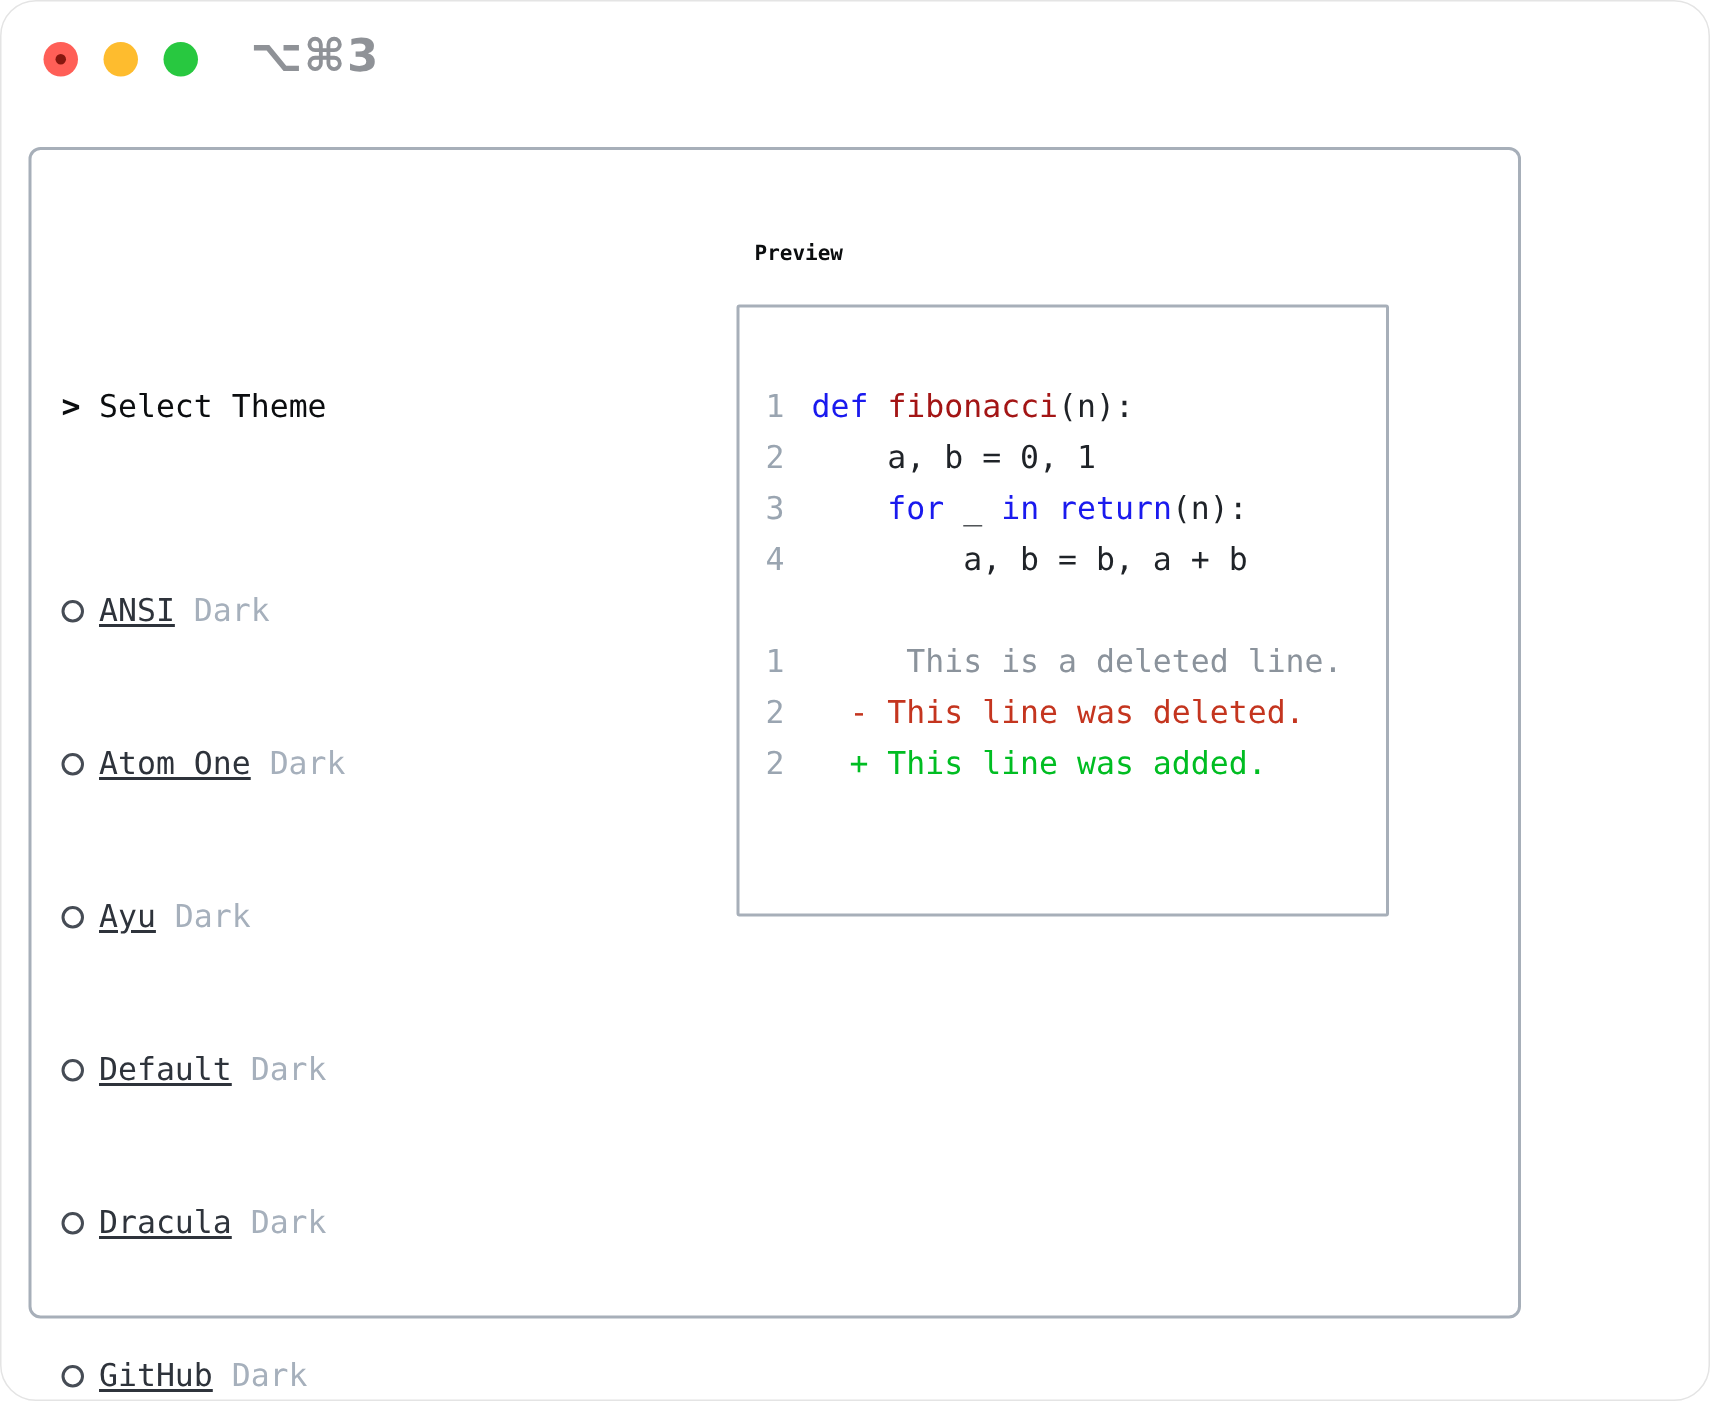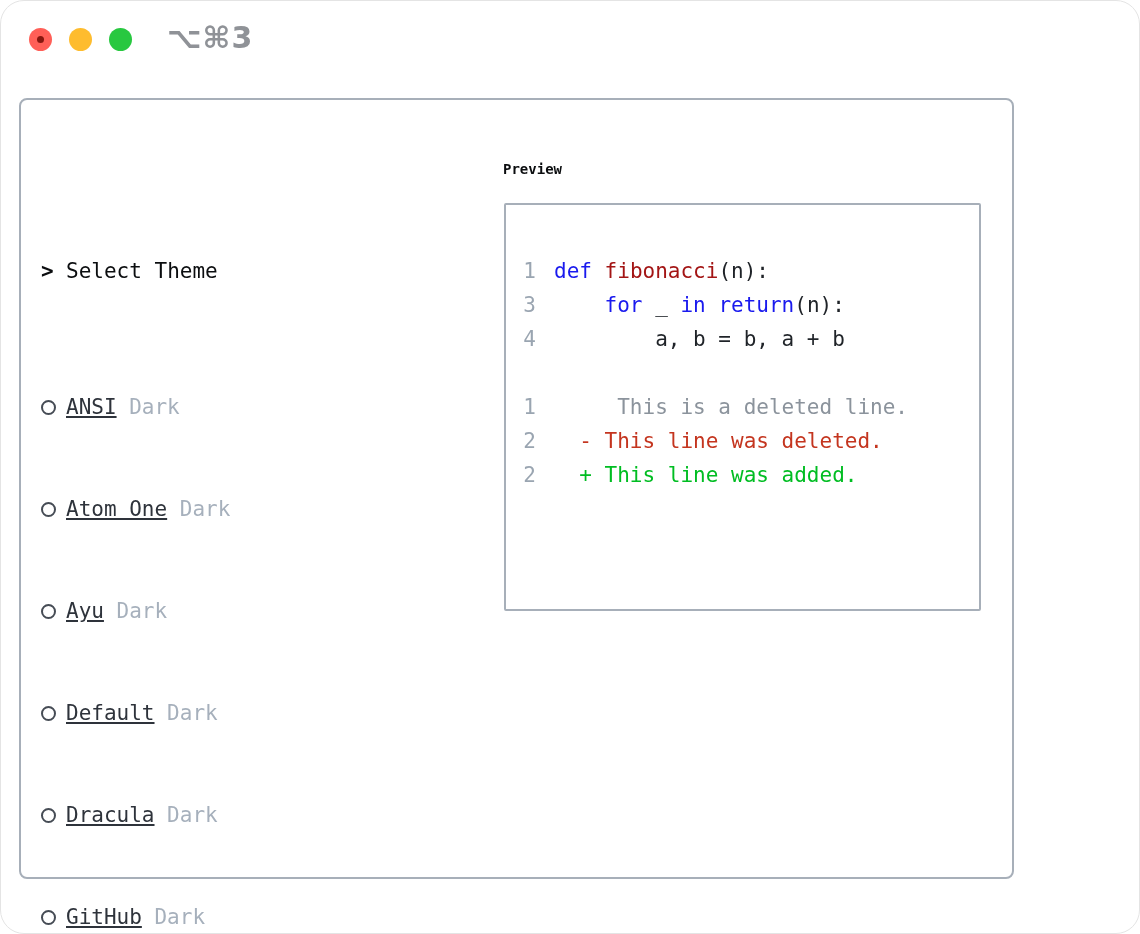--- a/index.html
+++ b/index.html
@@ -34,21 +34,21 @@
   .marker{display:inline-flex;width:25px;flex:0 0 25px;align-items:center;}
   .prompt{font-weight:bold;color:var(--header_black,#0b0d0f);}
   .radio{width:15px;height:15px;border-radius:50%;border:2px solid #464c55;}
   .section-title{font-weight:normal;color:var(--header_black,#0b0d0f);}
   .tname{color:var(--text_dark,#2e333b);text-decoration:underline;}
   .tvariant{color:var(--muted_gray,#a6b0bc);margin-left:12.6px;}
   .spacer{height:34px;}
   
   .preview-title{position:absolute;left:482px;top:52px;height:34px;line-height:34px;
                  font-size:14px;font-weight:bold;color:var(--header_black,#0b0d0f);}
-  .preview-box{position:absolute;left:483px;top:103px;width:477px;height:408px;background:#fff;
+  .preview-box{position:absolute;left:470px;top:103px;width:435px;height:408px;background:#fff;
                border:2px solid var(--panel_border,#a7afb9);border-radius:2px;
                padding:49px 12px 0 17px;overflow:hidden;}
   .code-line{height:34px;line-height:34px;font-size:21px;white-space:pre;}
   .ln{display:inline-block;width:13px;text-align:right;margin-right:18px;
       color:var(--linenum_gray,#9aa5b1);}
   .seg{white-space:pre;}
   .kw{color:var(--keyword_blue,#1a1aee);}
   .fn{color:var(--function_red,#a31515);}
   .pl{color:var(--code_plain,#1f2328);}
   .ctx{color:var(--context_gray,#8b939c);}
@@ -123,20 +123,21 @@
 
       
 
       
     </div>
 
     <div class="preview-title">Preview</div>
 
     <div class="preview-box">
       <div class="code-line"><span class="ln">1</span><span class="seg kw">def</span><span class="seg pl"> </span><span class="seg fn">fibonacci</span><span class="seg pl">(n):</span></div>
+      <div class="code-line"><span class="ln">2</span><span class="seg pl">    a, b = 0, 1</span></div>
       <div class="code-line"><span class="ln">3</span><span class="seg pl">    </span><span class="seg kw">for</span><span class="seg pl"> _ </span><span class="seg kw">in</span><span class="seg pl"> </span><span class="seg kw">return</span><span class="seg pl">(n):</span></div>
       <div class="code-line"><span class="ln">4</span><span class="seg pl">        a, b = b, a + b</span></div>
 
       <div class="spacer"></div>
 
       <div class="code-line"><span class="ln">1</span><span class="seg ctx">     This is a deleted line.</span></div>
       <div class="code-line"><span class="ln">2</span><span class="seg del">  - This line was deleted.</span></div>
       <div class="code-line"><span class="ln">2</span><span class="seg add">  + This line was added.</span></div>
     </div>
 

